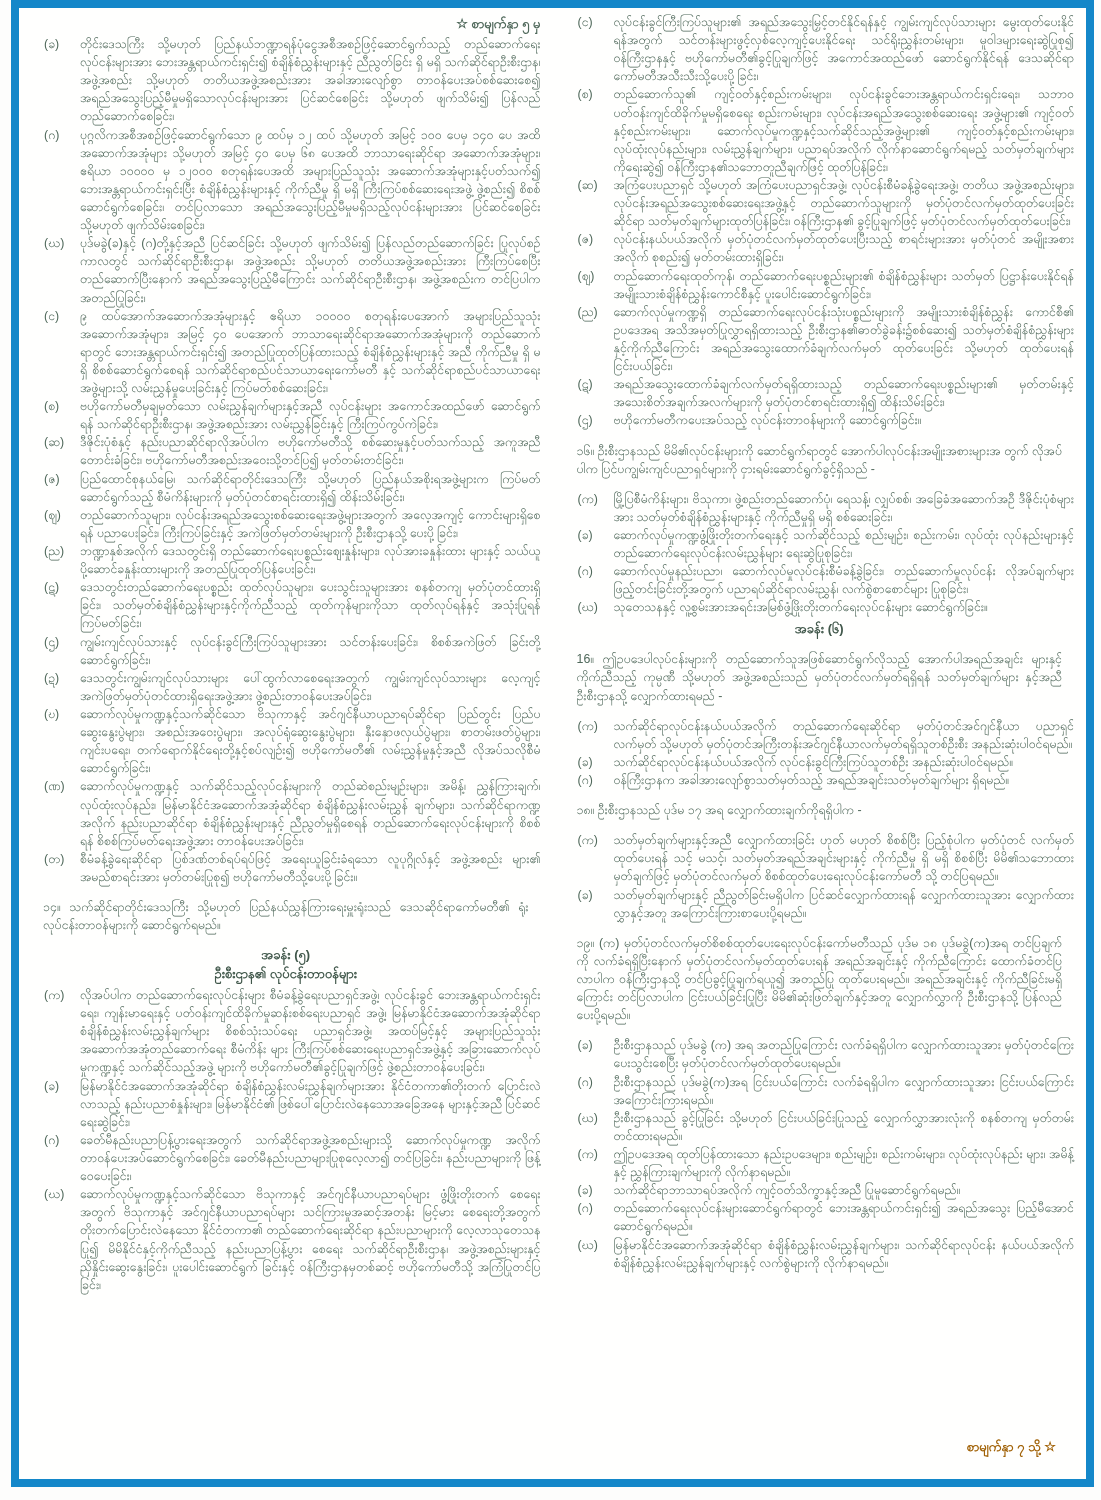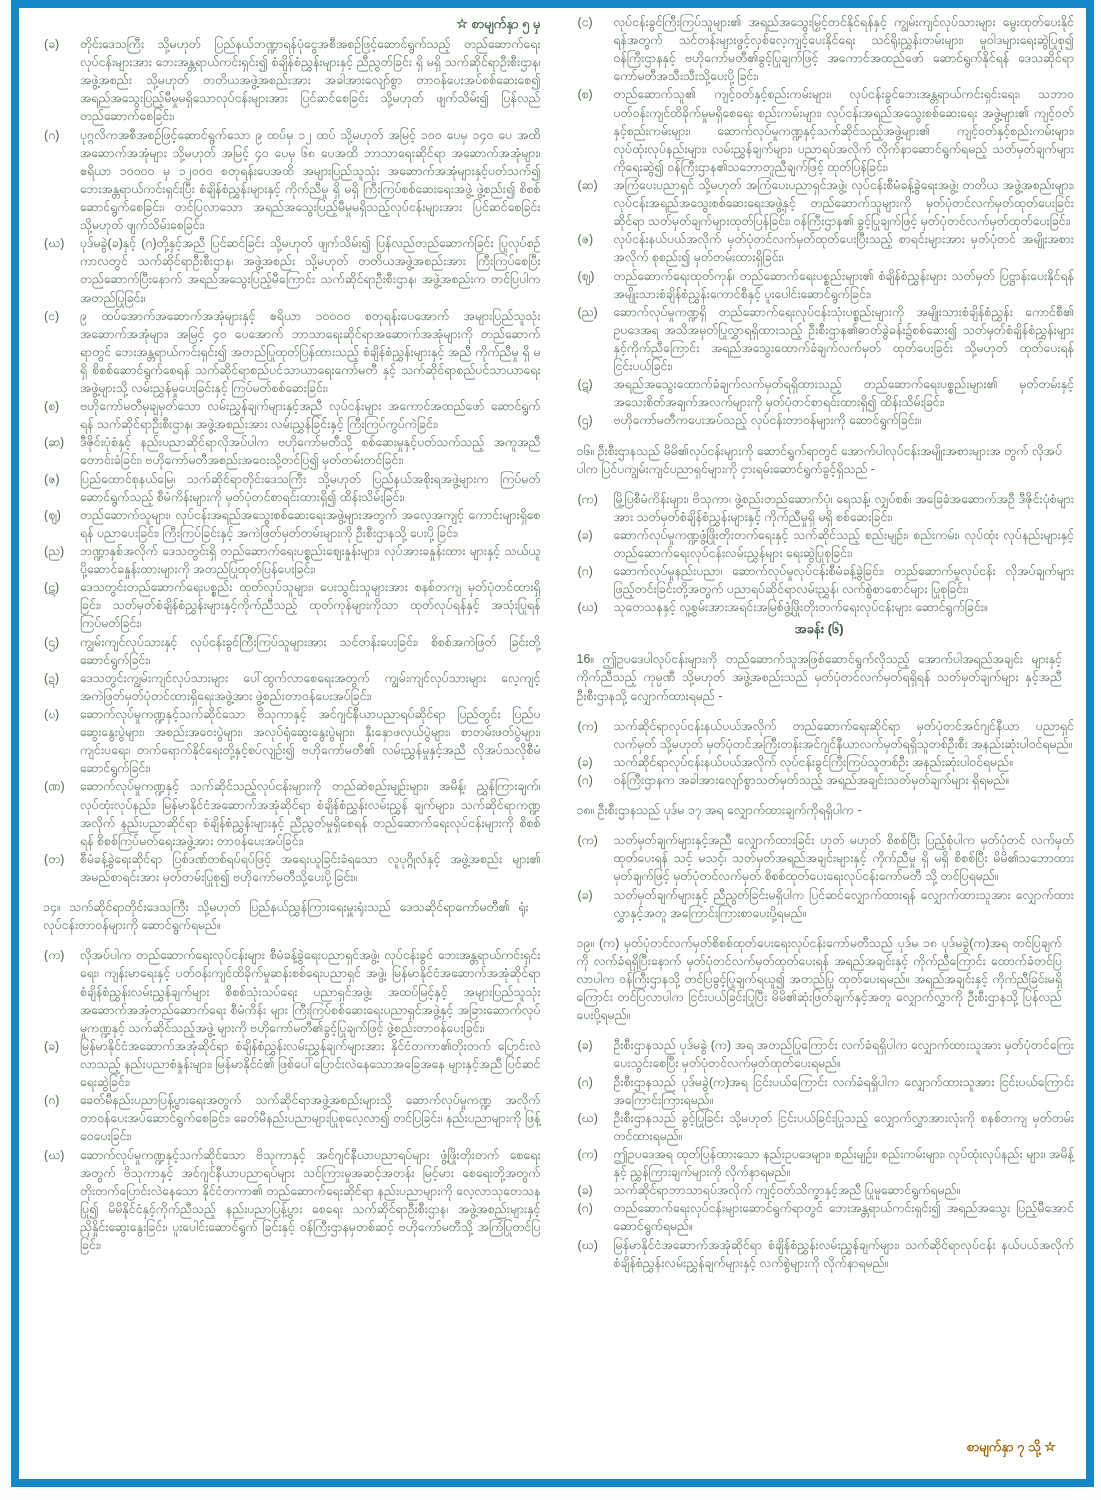--- a/index.html
+++ b/index.html
@@ -89,20 +89,24 @@
         </div>
         <div class="item">
           <span class="mark">(ဏ)</span>
           <span class="tx">ဆောက်လုပ်မှုကဏ္ဍနှင့် သက်ဆိုင်သည့်လုပ်ငန်းများကို တည်ဆဲစည်းမျဉ်းများ၊ အမိန့်၊ ညွှန်ကြားချက်၊ လုပ်ထုံးလုပ်နည်း၊ မြန်မာနိုင်ငံအဆောက်အအုံဆိုင်ရာ စံချိန်စံညွှန်းလမ်းညွှန် ချက်များ၊ သက်ဆိုင်ရာကဏ္ဍအလိုက် နည်းပညာဆိုင်ရာ စံချိန်စံညွှန်းများနှင့် ညီညွတ်မှုရှိစေရန် တည်ဆောက်ရေးလုပ်ငန်းများကို စိစစ်ရန် စိစစ်ကြပ်မတ်ရေးအဖွဲ့အား တာဝန်ပေးအပ်ခြင်း၊</span>
         </div>
         <div class="item">
           <span class="mark">(တ)</span>
           <span class="tx">စီမံခန့်ခွဲရေးဆိုင်ရာ ပြစ်ဒဏ်တစ်ရပ်ရပ်ဖြင့် အရေးယူခြင်းခံရသော လူပုဂ္ဂိုလ်နှင့် အဖွဲ့အစည်း များ၏ အမည်စာရင်းအား မှတ်တမ်းပြုစု၍ ဗဟိုကော်မတီသို့ပေးပို့ခြင်း။</span>
         </div>
         <div class="sec"><span class="num">၁၄။ </span>သက်ဆိုင်ရာတိုင်းဒေသကြီး သို့မဟုတ် ပြည်နယ်ညွှန်ကြားရေးမှူးရုံးသည် ဒေသဆိုင်ရာကော်မတီ၏ ရုံးလုပ်ငန်းတာဝန်များကို ဆောင်ရွက်ရမည်။</div>
+        <div class="chap">
+          <div>အခန်း (၅)</div>
+          <div>ဦးစီးဌာန၏ လုပ်ငန်းတာဝန်များ</div>
+        </div>
         <div class="item">
           <span class="mark">(က)</span>
           <span class="tx">လိုအပ်ပါက တည်ဆောက်ရေးလုပ်ငန်းများ စီမံခန့်ခွဲရေးပညာရှင်အဖွဲ့၊ လုပ်ငန်းခွင် ဘေးအန္တရာယ်ကင်းရှင်းရေး၊ ကျန်းမာရေးနှင့် ပတ်ဝန်းကျင်ထိခိုက်မှုဆန်းစစ်ရေးပညာရှင် အဖွဲ့၊ မြန်မာနိုင်ငံအဆောက်အအုံဆိုင်ရာ စံချိန်စံညွှန်းလမ်းညွှန်ချက်များ စိစစ်သုံးသပ်ရေး ပညာရှင်အဖွဲ့၊ အထပ်မြင့်နှင့် အများပြည်သူသုံးအဆောက်အအုံတည်ဆောက်ရေး စီမံကိန်း များ ကြီးကြပ်စစ်ဆေးရေးပညာရှင်အဖွဲ့နှင့် အခြားဆောက်လုပ်မှုကဏ္ဍနှင့် သက်ဆိုင်သည့်အဖွဲ့ များကို ဗဟိုကော်မတီ၏ခွင့်ပြုချက်ဖြင့် ဖွဲ့စည်းတာဝန်ပေးခြင်း၊</span>
         </div>
         <div class="item">
           <span class="mark">(ခ)</span>
           <span class="tx">မြန်မာနိုင်ငံအဆောက်အအုံဆိုင်ရာ စံချိန်စံညွှန်းလမ်းညွှန်ချက်များအား နိုင်ငံတကာ၏တိုးတက် ပြောင်းလဲလာသည့် နည်းပညာစံနှုန်းများ၊ မြန်မာနိုင်ငံ၏ ဖြစ်ပေါ်ပြောင်းလဲနေသောအခြေအနေ များနှင့်အညီ ပြင်ဆင်ရေးဆွဲခြင်း၊</span>
         </div>
         <div class="item">
           <span class="mark">(ဂ)</span>

